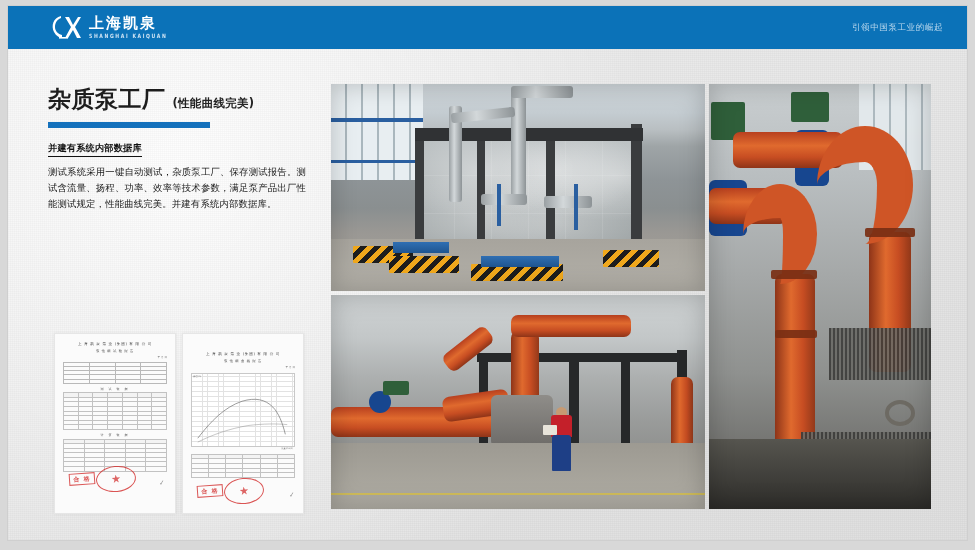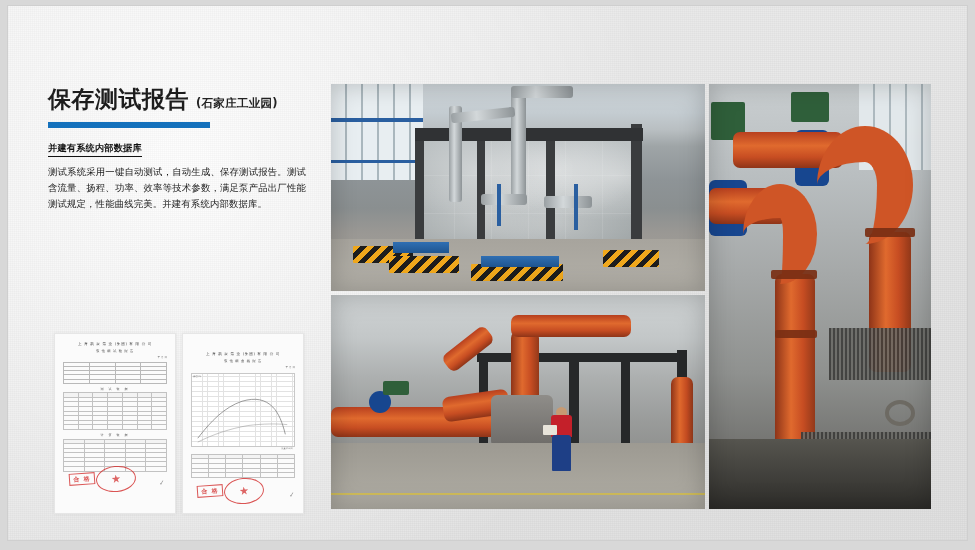--- a/index.html
+++ b/index.html
@@ -207,30 +207,48 @@
   .valve-green { position:absolute; background:#2f5f3a; border-radius:2px; }
   .valve-blue  { position:absolute; background:#17468f; border-radius:50%; }
 
   .vig { position:absolute; inset:0; box-shadow:inset 0 0 26px rgba(0,0,0,.22); pointer-events:none; }
 </style>
 </head>
 <body>
 
 <div id="slide">
 
+  <div id="header">
+
+    <div id="logo">
+      <span id="logo-mark">
+        <svg width="34" height="28" viewBox="0 0 34 28">
+          <path d="M13 3 C5 5, 3 13, 6 19 C8 23, 12 25, 14 25 L14 22 C10 21, 7 18, 7 14 C7 9, 10 6, 13 5 Z" fill="#ffffff"></path>
+          <path d="M17 4 L21 4 L25 12 L30 4 L33 4 L27 14 L33 25 L29 25 L25 17 L20 25 L17 25 L23 14 Z" fill="#ffffff"></path>
+          <rect x="11" y="24" width="9" height="1.6" fill="#ffffff"></rect>
+        </svg>
+      </span>
+      <span id="logo-text">
+        <span id="logo-cn">上海凯泉</span>
+        <span id="logo-en">SHANGHAI KAIQUAN</span>
+      </span>
+    </div>
+
+    <div id="tagline">引领中国泵工业的崛起</div>
+  </div>
 
   <div id="left-col">
     <div id="title-row">
-      <span id="title-main">保存测试报告</span>
-      <span id="title-sub">(石家庄工业园)</span>
+      <span id="title-main">杂质泵工厂</span>
+      <span id="title-sub">(性能曲线完美)</span>
     </div>
     <div id="title-rule"></div>
 
     <div id="lead">并建有系统内部数据库</div>
-    <div id="body-text">测试系统采用一键自动测试，自动生成、保存测试报告。测试含流量、扬程、功率、效率等技术参数，满足泵产品出厂性能测试规定，性能曲线完美。并建有系统内部数据库。</div>
+    <div id="body-text">测试系统采用一键自动测试，杂质泵工厂、保存测试报告。测试含流量、扬程、功率、效率等技术参数，满足泵产品出厂性能测试规定，性能曲线完美。并建有系统内部数据库。</div>
   </div>
 
   <div id="docs">
 
     <div class="doc">
       <div class="doc-pad">
         <div class="doc-h1">上 海 凯 泉 泵 业 (集团) 有 限 公 司</div>
         <div class="doc-h2">泵 性 能 试 验 报 告</div>
         <div class="doc-meta">年 月 日</div>
 

